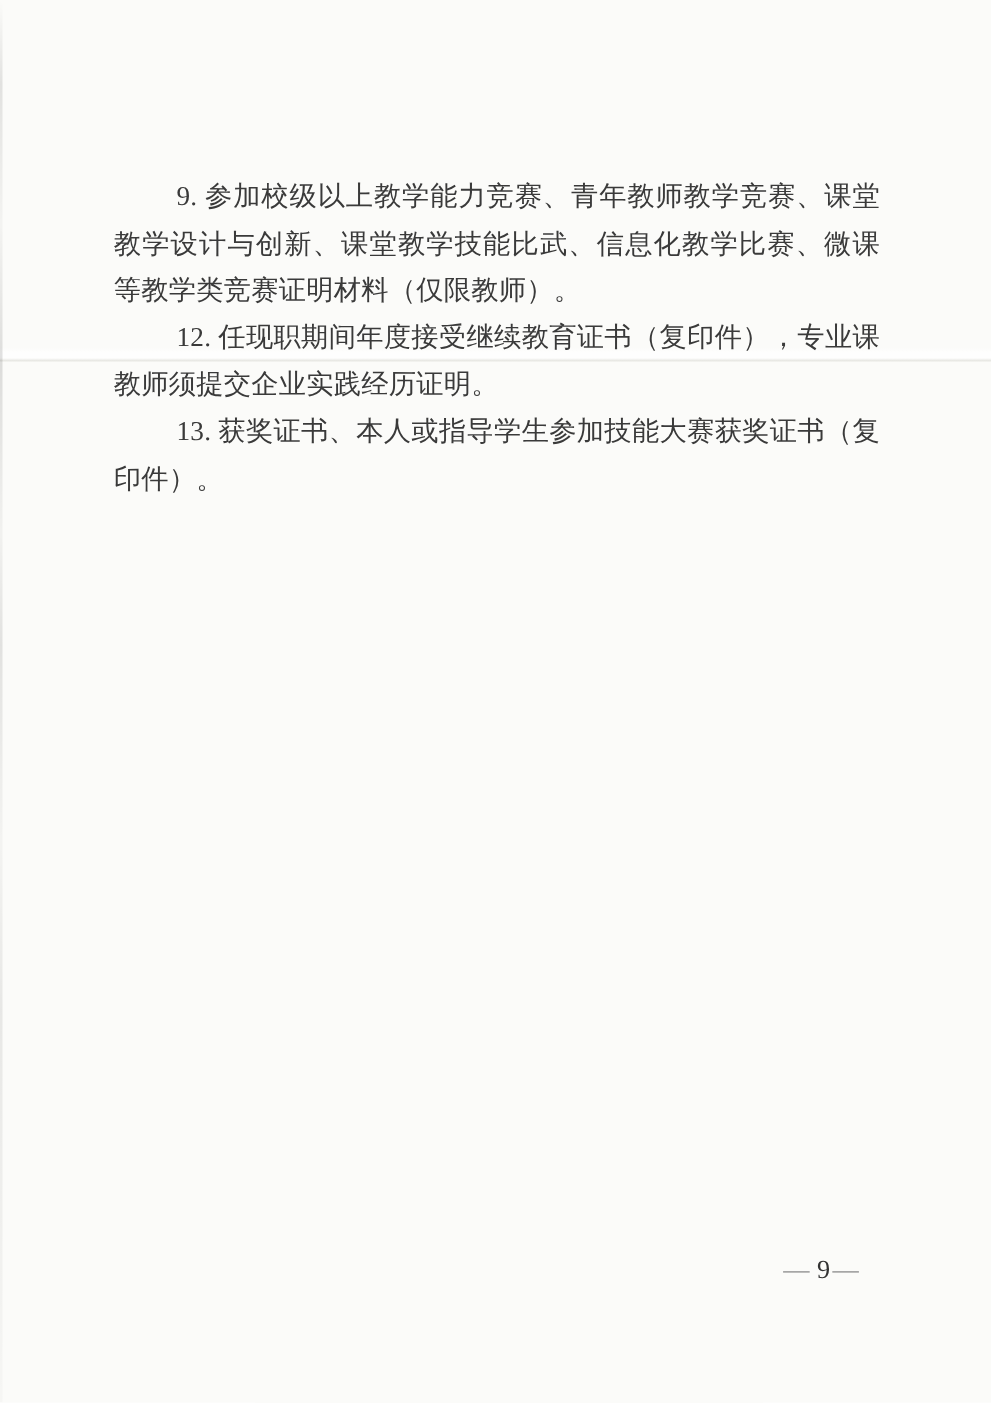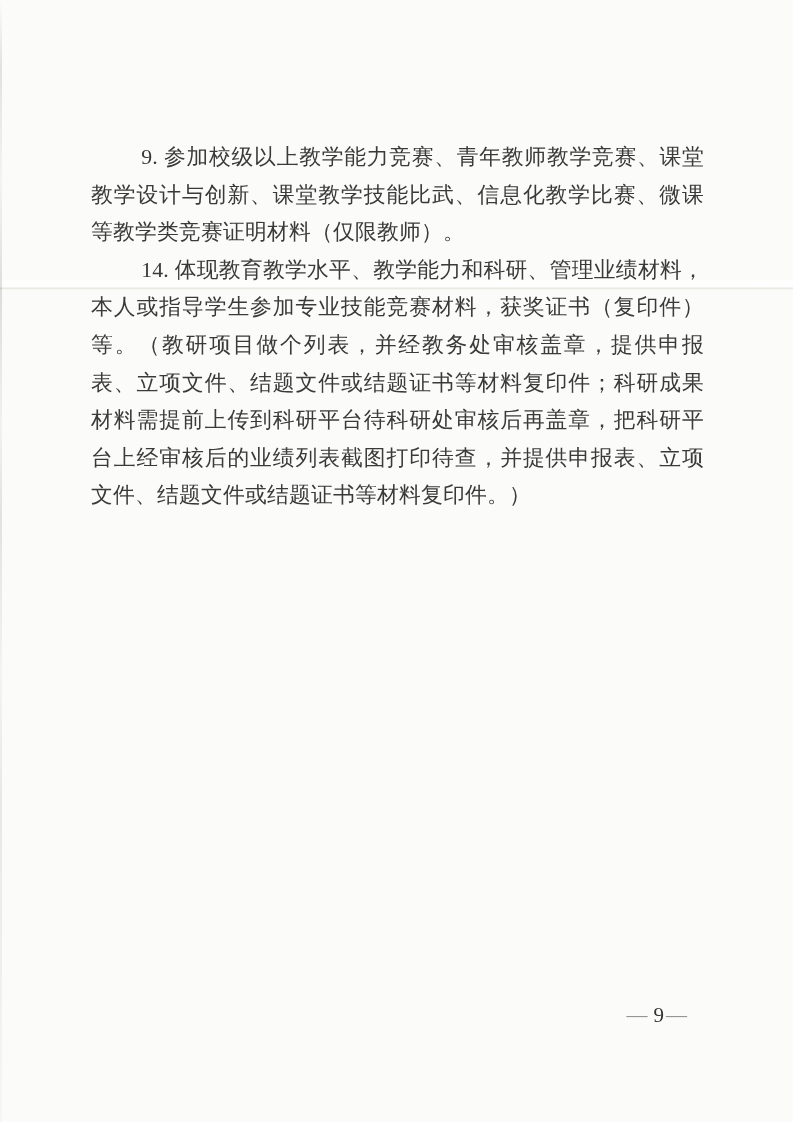--- a/index.html
+++ b/index.html
@@ -91,20 +91,21 @@
 </head>
 <body>
 
 <div class="page">
 
   <div class="scan-seam"></div>
   <div class="scan-edge"></div>
 
   <main class="text-block">
     <p class="para">9. 参加校级以上教学能力竞赛、青年教师教学竞赛、课堂教学设计与创新、课堂教学技能比武、信息化教学比赛、微课等教学类竞赛证明材料（仅限教师）。</p>
-    <p class="para">14. 体现教育教学水平、教学能力和科研、管理业绩材料，本人或指导学生参加专业技能竞赛材料，获奖证书（复印件）等。（教研项目做个列表，并经教务处审核盖章，提供申报表、立项文件、结题文件或结题证书等材料复印件；科研成果材料需提前上传到科研平台待科研处审核后再盖章，把科研平台上经审核后的业绩列表截图打印待查，并提供申报表、立项文件、结题文件或结题证书等材料复印件。）</p>
+    <p class="para">12. 任现职期间年度接受继续教育证书（复印件），专业课教师须提交企业实践经历证明。</p>
+    <p class="para">13. 获奖证书、本人或指导学生参加技能大赛获奖证书（复印件）。</p>
   </main>
 
   <div class="footer">
     <span class="dash">—</span><span class="num">9</span><span class="dash">—</span>
   </div>
 
 </div>
 
 </body></html>

